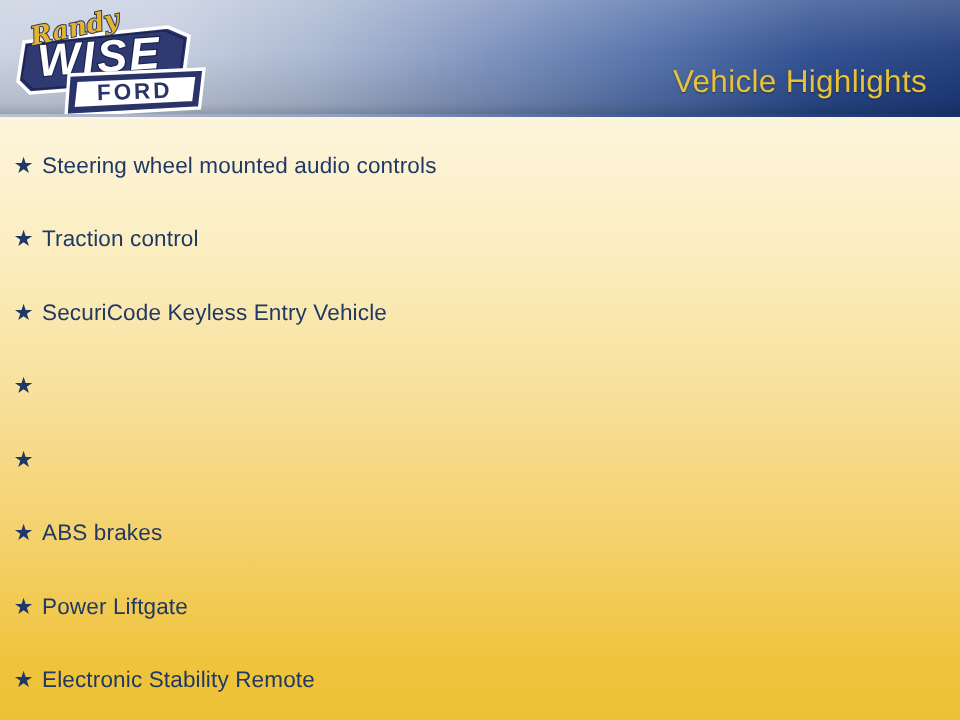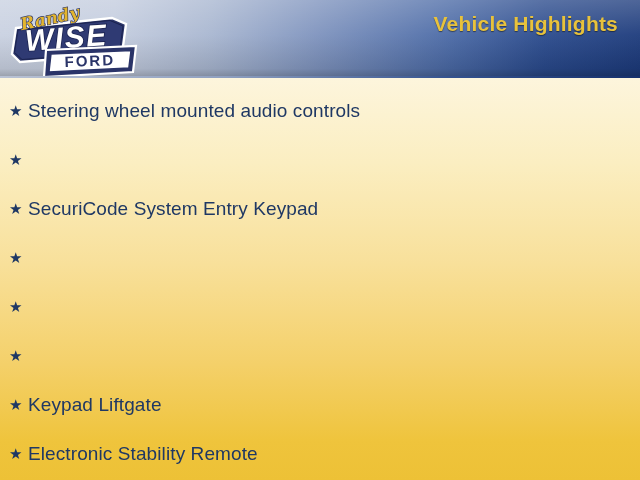--- a/index.html
+++ b/index.html
@@ -52,27 +52,26 @@
     left: 0;
     top: 76px;
     width: 640px;
     height: 2px;
     background: linear-gradient(to right, #b9c2d4 0%, #8fa0c0 35%, #35538f 70%, #16306c 100%);
   }
 
   #header-title {
     position: absolute;
     right: 22px;
-    top: 12px;
+    top: 43px;
     font-size: 21px;
     letter-spacing: 0.2px;
     color: #e8c23c;
     text-shadow: 0 1px 1px rgba(0,0,0,0.45);
     white-space: nowrap;
-    font-weight: bold;
   }
 
   
   #logo {
     position: absolute;
     left: 4px;
     top: 2px;
     width: 142px;
     height: 82px;
   }
@@ -94,21 +93,21 @@
   }
   .hl-star {
     width: 19px;
     flex: 0 0 19px;
     color: #1f3864;
     font-size: 15px;
     line-height: 1;
     text-align: left;
   }
   .hl-label {
-    font-size: 19px;
+    font-size: 15px;
     color: #1f3864;
     white-space: nowrap;
     letter-spacing: 0.1px;
     text-align: center;
   }
 </style>
 </head>
 <body>
 
 <div id="page">
@@ -138,42 +137,44 @@
 
   <div id="highlights">
 
     <div class="hl-item">
       <span class="hl-star">★</span>
       <span class="hl-label">Steering wheel mounted audio controls</span>
     </div>
 
     <div class="hl-item">
       <span class="hl-star">★</span>
+      <span class="hl-label">Traction control</span>
     </div>
 
     <div class="hl-item">
       <span class="hl-star">★</span>
-      <span class="hl-label">SecuriCode System Entry Keypad</span>
+      <span class="hl-label">SecuriCode Keyless Entry Vehicle</span>
     </div>
 
     <div class="hl-item">
       <span class="hl-star">★</span>
     </div>
 
     <div class="hl-item">
       <span class="hl-star">★</span>
     </div>
 
     <div class="hl-item">
       <span class="hl-star">★</span>
+      <span class="hl-label">ABS brakes</span>
     </div>
 
     <div class="hl-item">
       <span class="hl-star">★</span>
-      <span class="hl-label">Keypad Liftgate</span>
+      <span class="hl-label">Power Liftgate</span>
     </div>
 
     <div class="hl-item">
       <span class="hl-star">★</span>
       <span class="hl-label">Electronic Stability Remote</span>
     </div>
 
   </div>
 
 </div>

